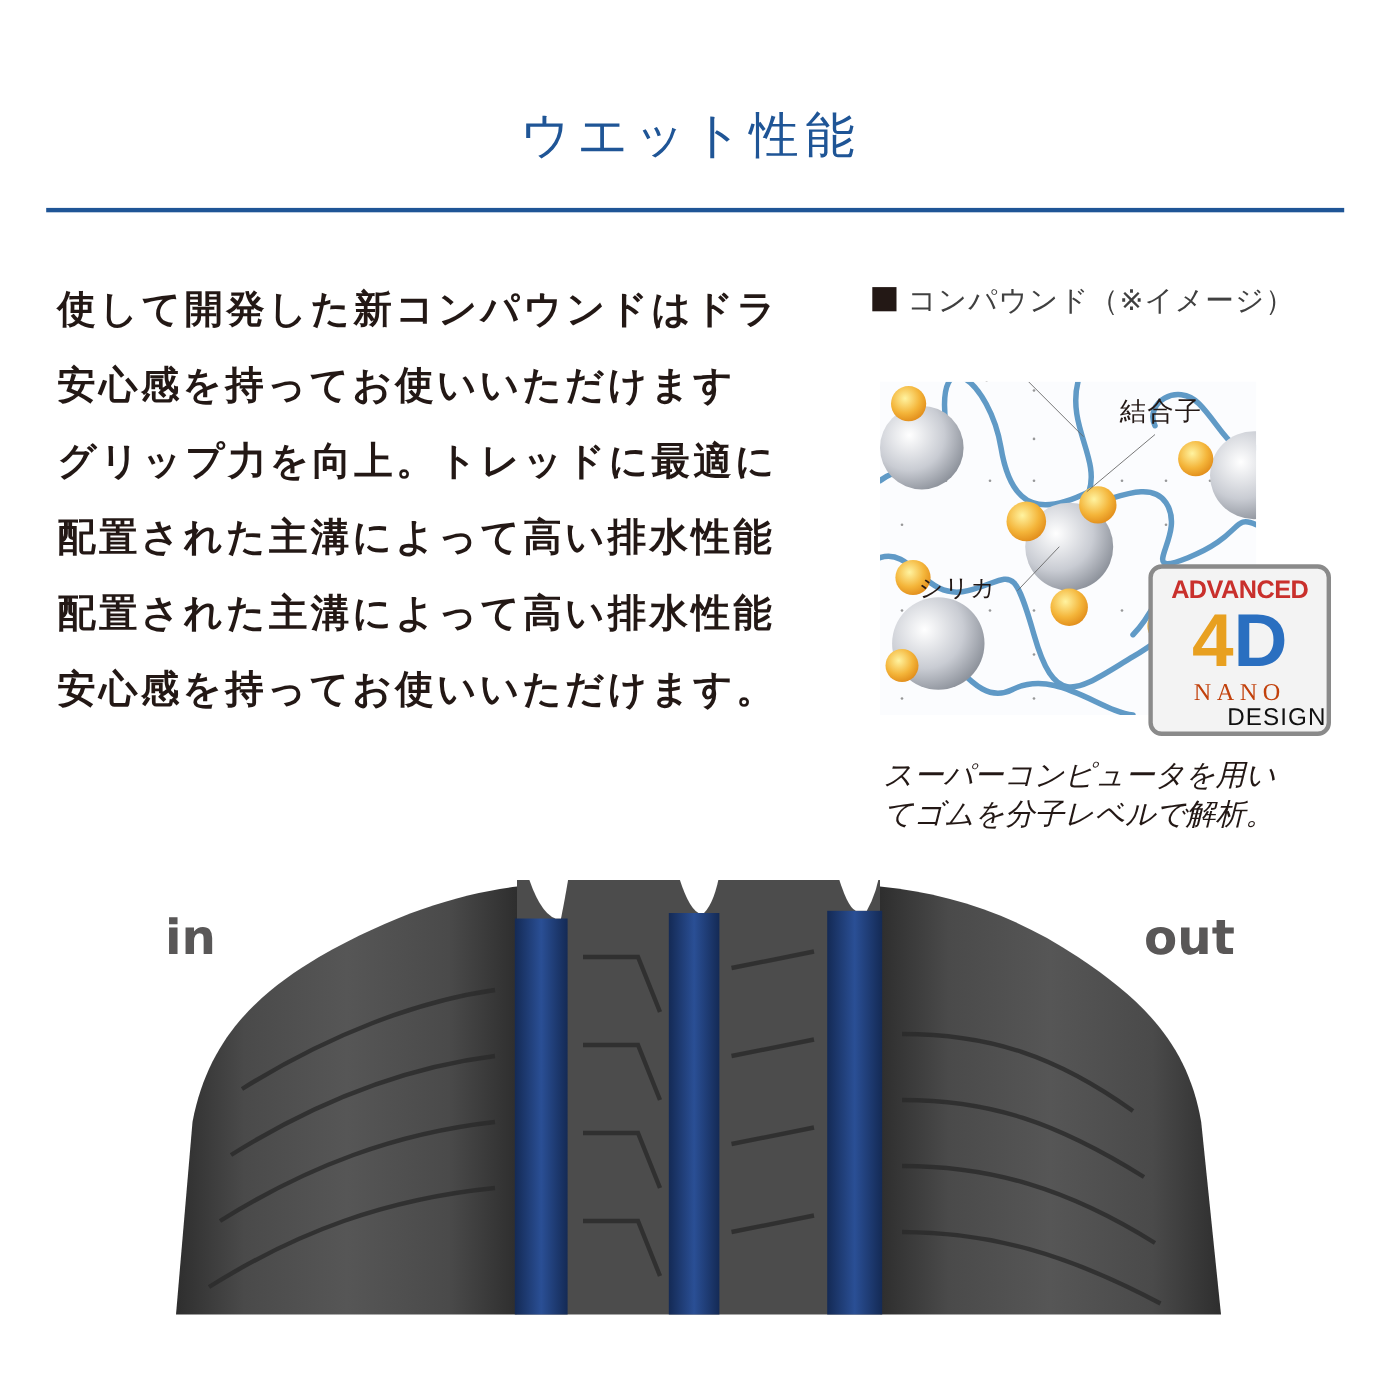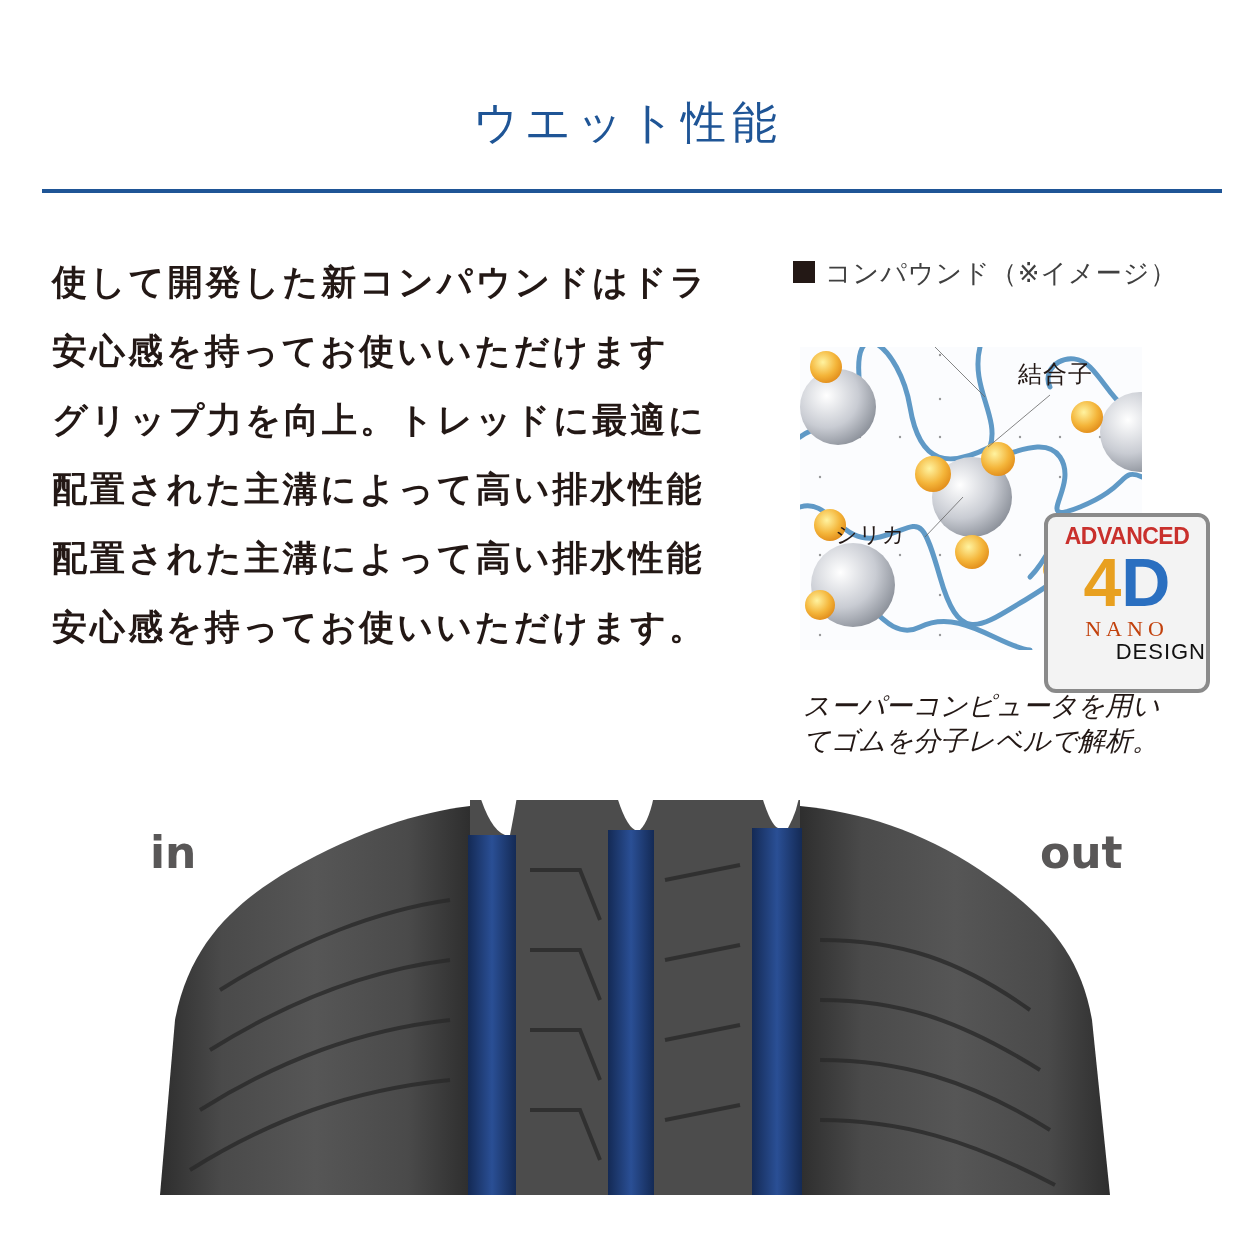--- a/index.html
+++ b/index.html
@@ -24,21 +24,21 @@
 
     .diagram { position: absolute; left: 800px; top: 347px; width: 342px; height: 303px;
                background: #fbfcfe; overflow: hidden; }
     .diagram svg { position: absolute; left: 0; top: 0; }
 
     .lbl { position: absolute; font-weight: bold; font-size: 21px; color: #231815; white-space: nowrap; letter-spacing: 1px; }
     .lbl-polymer { left: 880px; top: 307px; margin-top: 36px; }
     .lbl-coupling { left: 1018px; top: 358px; font-size: 24px; font-weight: normal; }
     .lbl-silica { left: 835px; top: 520px; font-size: 22px; font-weight: normal; }
 
-    .badge { position: absolute; left: 1044px; top: 513px; width: 166px; height: 180px;
+    .badge { position: absolute; left: 1044px; top: 513px; width: 166px; height: 156px;
              border: 4px solid #8a8a8a; border-radius: 12px; background: #f3f3f3;
              box-sizing: border-box; overflow: hidden; }
     .badge .b-adv { position: absolute; left: 0; right: 0; top: 6px; text-align: center;
                     font-family: "Liberation Sans", sans-serif; font-size: 23px; font-weight: bold;
                     color: #c9302c; letter-spacing: -0.5px; }
     .badge .b-4d { position: absolute; left: 0; right: 0; top: 30px; text-align: center;
                    font-family: "Liberation Sans", sans-serif; font-size: 68px; font-weight: bold;
                    line-height: 70px; }
     .badge .b-4 { color: #e8a020; }
     .badge .b-d { color: #2a6fc0; }

